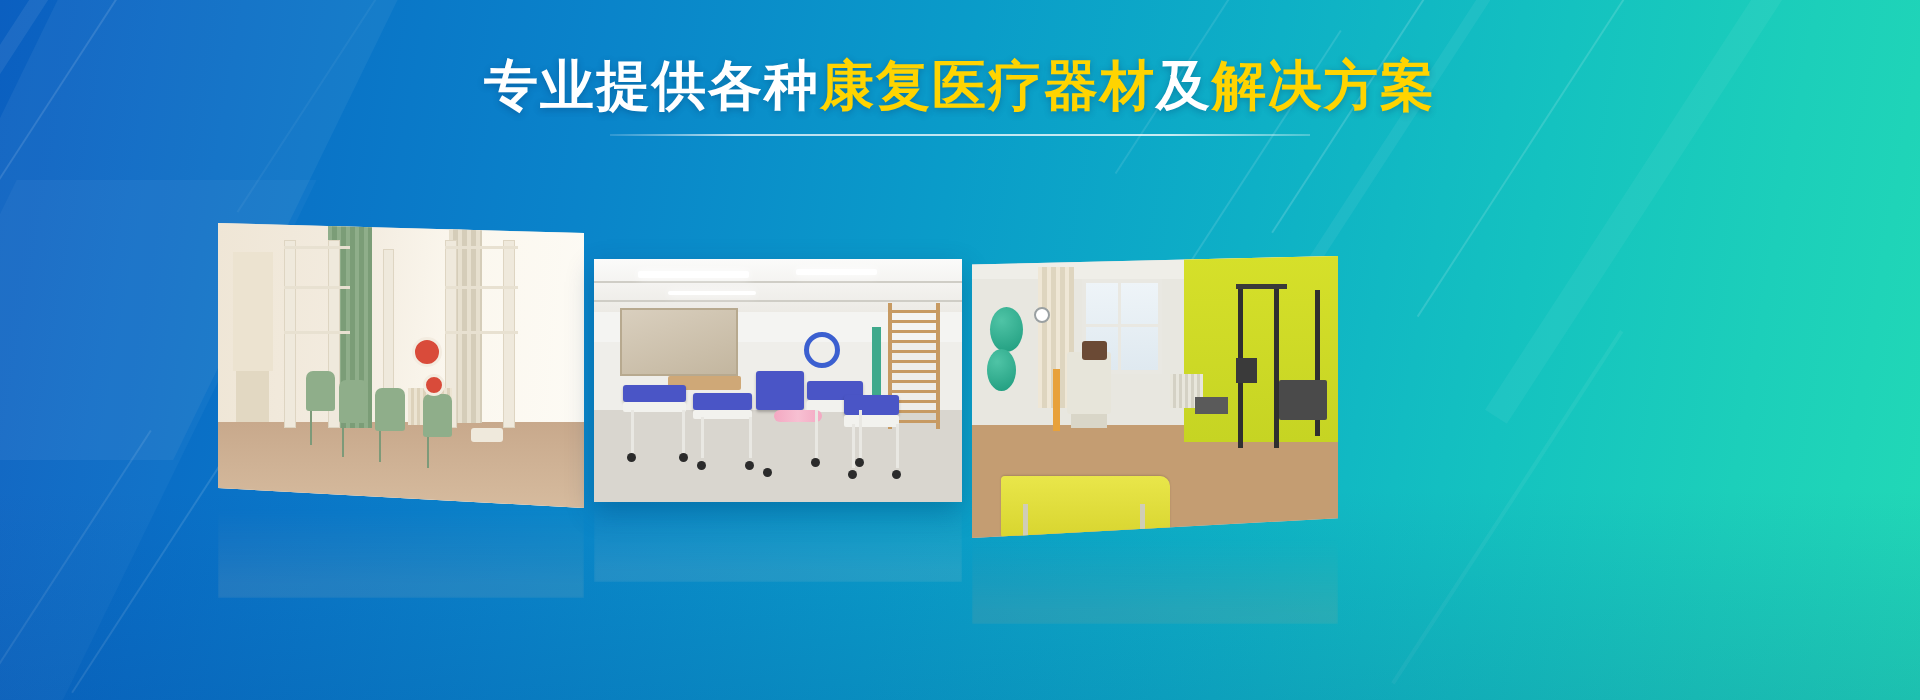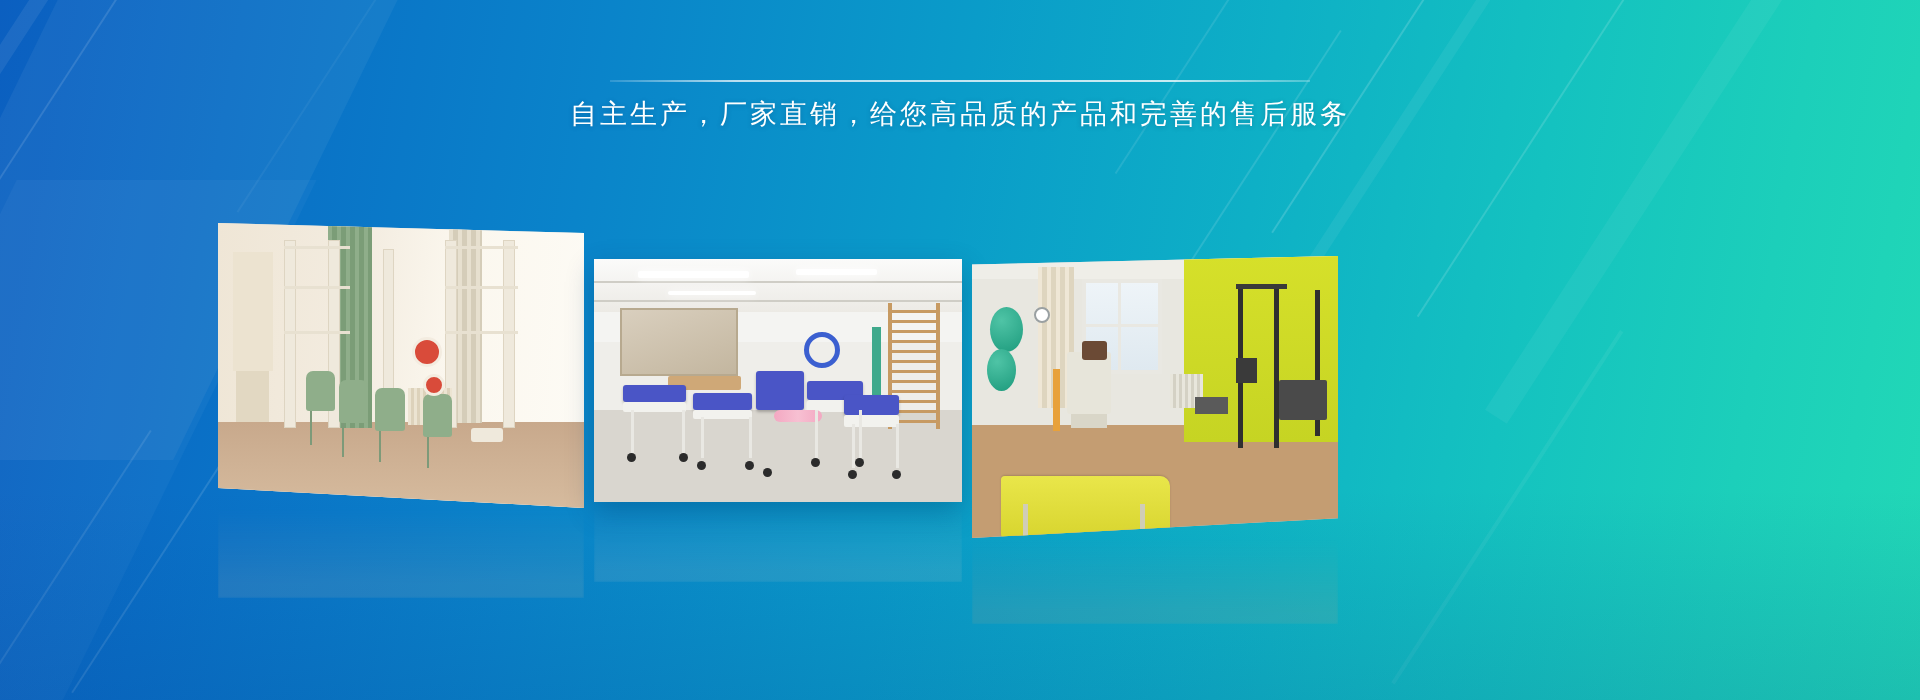--- a/index.html
+++ b/index.html
@@ -215,24 +215,26 @@
     <div class="streak thin" style="left:1700px; top:-120px; width:2px; height:520px; transform:rotate(33deg); background:rgba(255,255,255,.14);"></div>
     <div class="streak" style="left:1790px; top:-60px; width:26px; height:560px; transform:rotate(33deg); background:rgba(255,255,255,.05);"></div>
     <div class="streak thin" style="left:1340px; top:30px; width:2px; height:300px; transform:rotate(33deg); background:rgba(255,255,255,.12);"></div>
     <div class="streak thin" style="left:1240px; top:-20px; width:2px; height:230px; transform:rotate(33deg); background:rgba(255,255,255,.10);"></div>
     <div class="streak" style="left:1620px; top:330px; width:4px; height:420px; transform:rotate(33deg); background:rgba(255,255,255,.06);"></div>
     <div class="streak thin" style="left:150px; top:430px; width:2px; height:330px; transform:rotate(33deg); background:rgba(255,255,255,.10);"></div>
   </div>
 
   <div class="text-block">
 
+    <div class="headline">
+      <span class="w">专业提供各种</span><span class="y">康复医疗器材</span><span class="w">及</span><span class="y">解决方案</span>
+    </div>
 
     <div class="divider"></div>
 
-    <div class="sub-cn">自主生产，厂家直销，给您高品质的产品和完善的售后服务</div>
   </div>
 
   <div class="photos">
 
     <div class="photo p1">
       <div class="inner">
         <div class="p1bg"></div>
         <div class="curtain"></div>
         <div class="curtain2"></div>
         <div class="frame fr1"></div>

